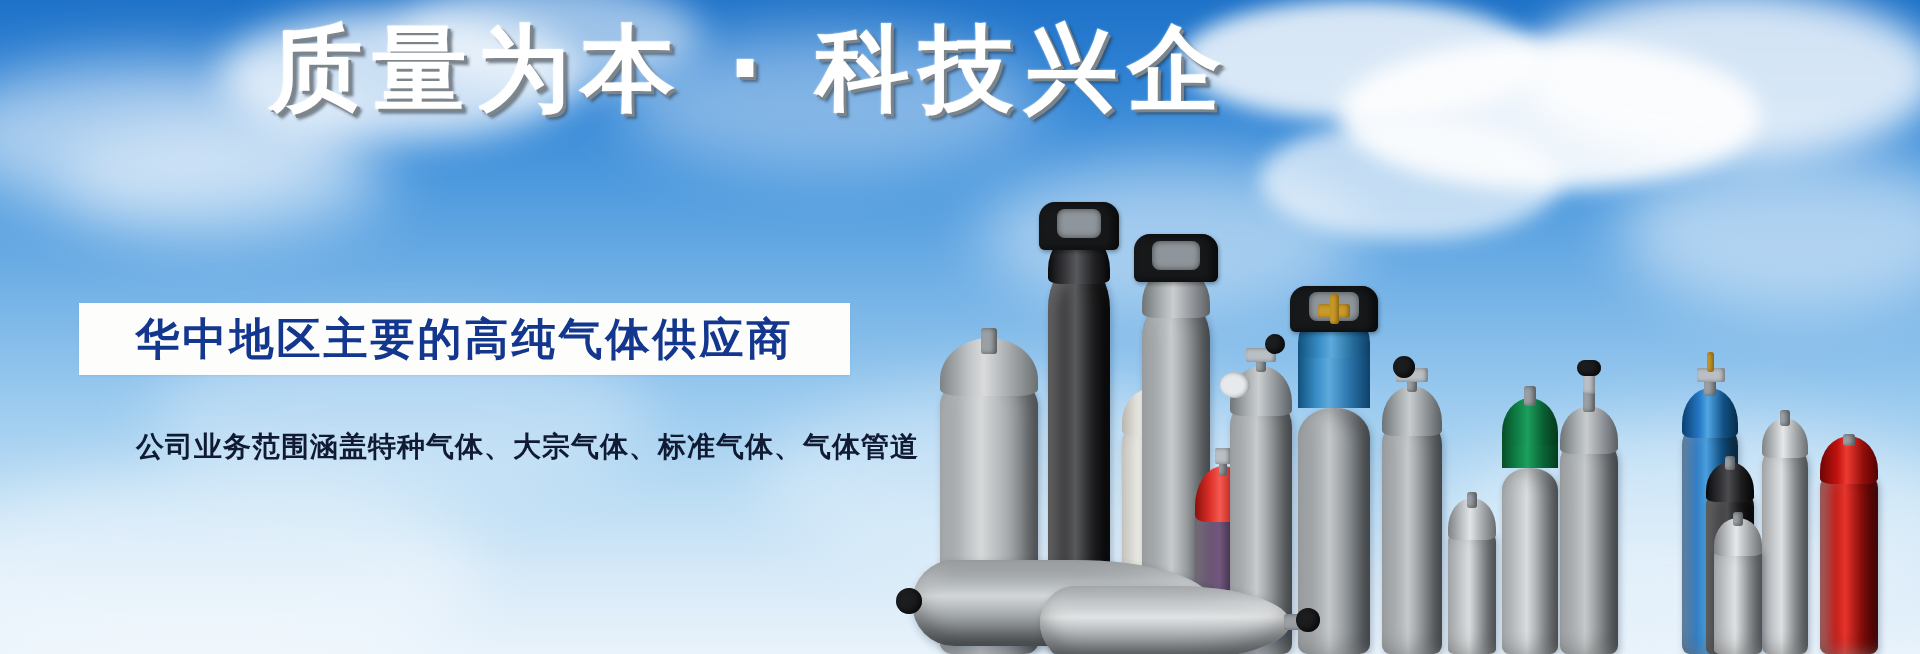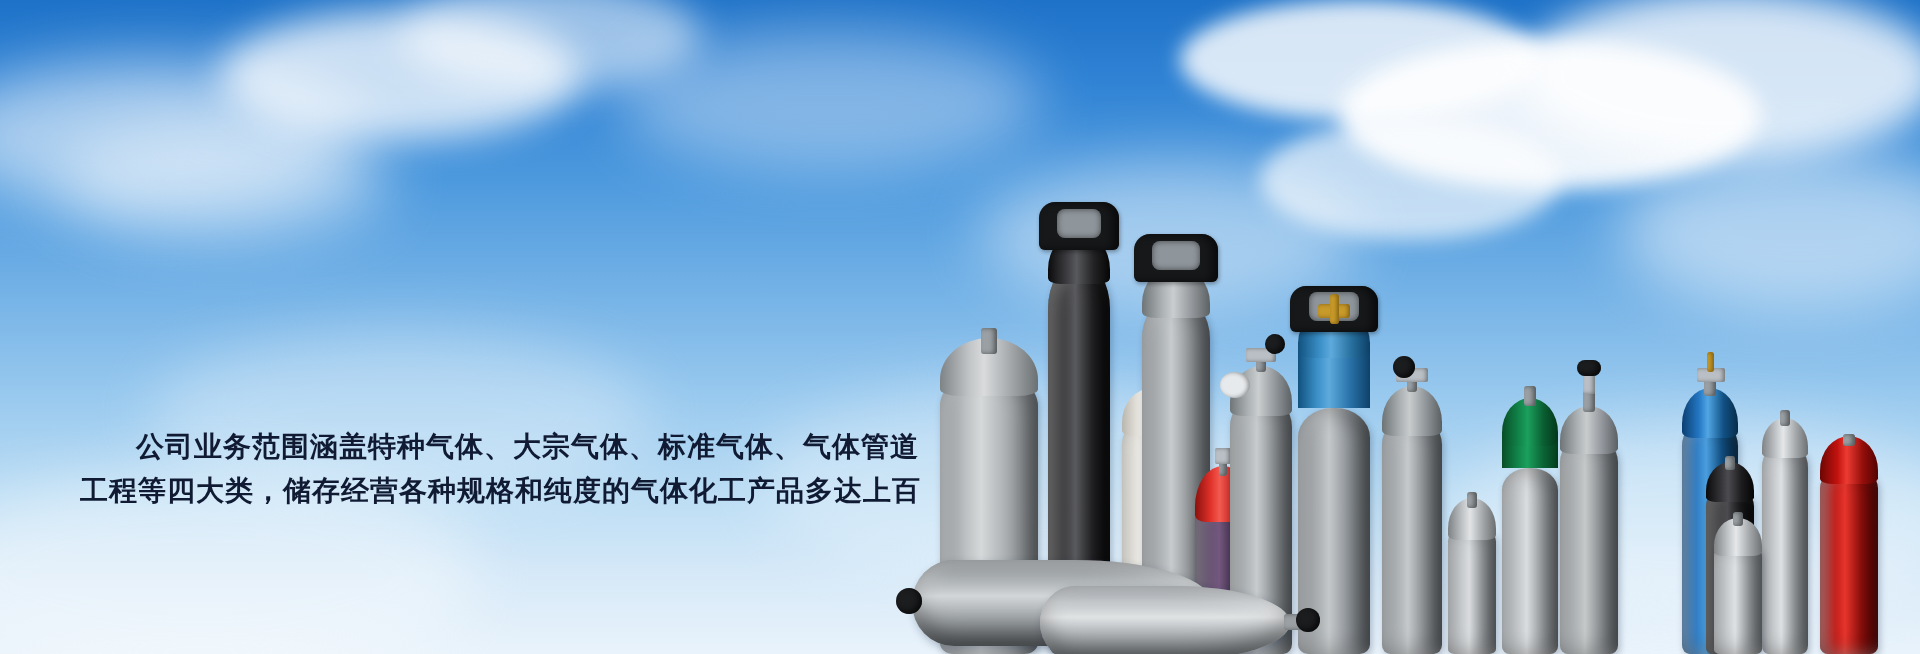--- a/index.html
+++ b/index.html
@@ -120,25 +120,28 @@
   <div class="cloud cl-hard" style="left:1340px;top:40px;width:420px;height:150px;opacity:.9;"></div>
   <div class="cloud" style="left:1520px;top:-10px;width:420px;height:170px;opacity:.8;"></div>
   <div class="cloud cl-hard" style="left:1260px;top:120px;width:300px;height:120px;opacity:.65;"></div>
   <div class="cloud cl-soft" style="left:1620px;top:150px;width:360px;height:160px;opacity:.5;"></div>
   <div class="cloud cl-soft" style="left:980px;top:160px;width:380px;height:150px;opacity:.42;"></div>
   <div class="cloud cl-soft" style="left:150px;top:330px;width:500px;height:170px;opacity:.3;"></div>
   <div class="cloud cl-soft" style="left:760px;top:380px;width:560px;height:200px;opacity:.3;"></div>
   <div class="cloud cl-soft" style="left:1450px;top:420px;width:520px;height:200px;opacity:.35;"></div>
   <div class="cloud cl-soft" style="left:-80px;top:470px;width:560px;height:210px;opacity:.4;"></div>
 
-
+  <div id="headline-cn">质量为本 · 科技兴企</div>
+
+  <div id="strap">
+    <span id="strap-text">华中地区主要的高纯气体供应商</span>
+  </div>
 
   <div id="para">
     <div class="pline indent">公司业务范围涵盖特种气体、大宗气体、标准气体、气体管道</div>
-    <div class="pline">工程等四大类，储存经营各种规格和纯度的气体化工产品多达上百</div>
   </div>
 
   <div id="cylinders">
 
     <div class="cyl" style="left:10px;width:98px;height:330px;">
       <div class="body" style="height:282px;background:linear-gradient(to right,#7e8386 0%,#bcc0c2 26%,#d6d9da 42%,#a7abae 70%,#6e7376 100%);"></div>
       <div class="shoulder" style="bottom:258px;height:58px;background:linear-gradient(to right,#7e8386 0%,#c2c5c7 30%,#d9dbdc 45%,#a4a8ab 72%,#6b7073 100%);"></div>
       <div class="neck" style="left:42%;bottom:300px;width:16%;height:26px;"></div>
     </div>
 

